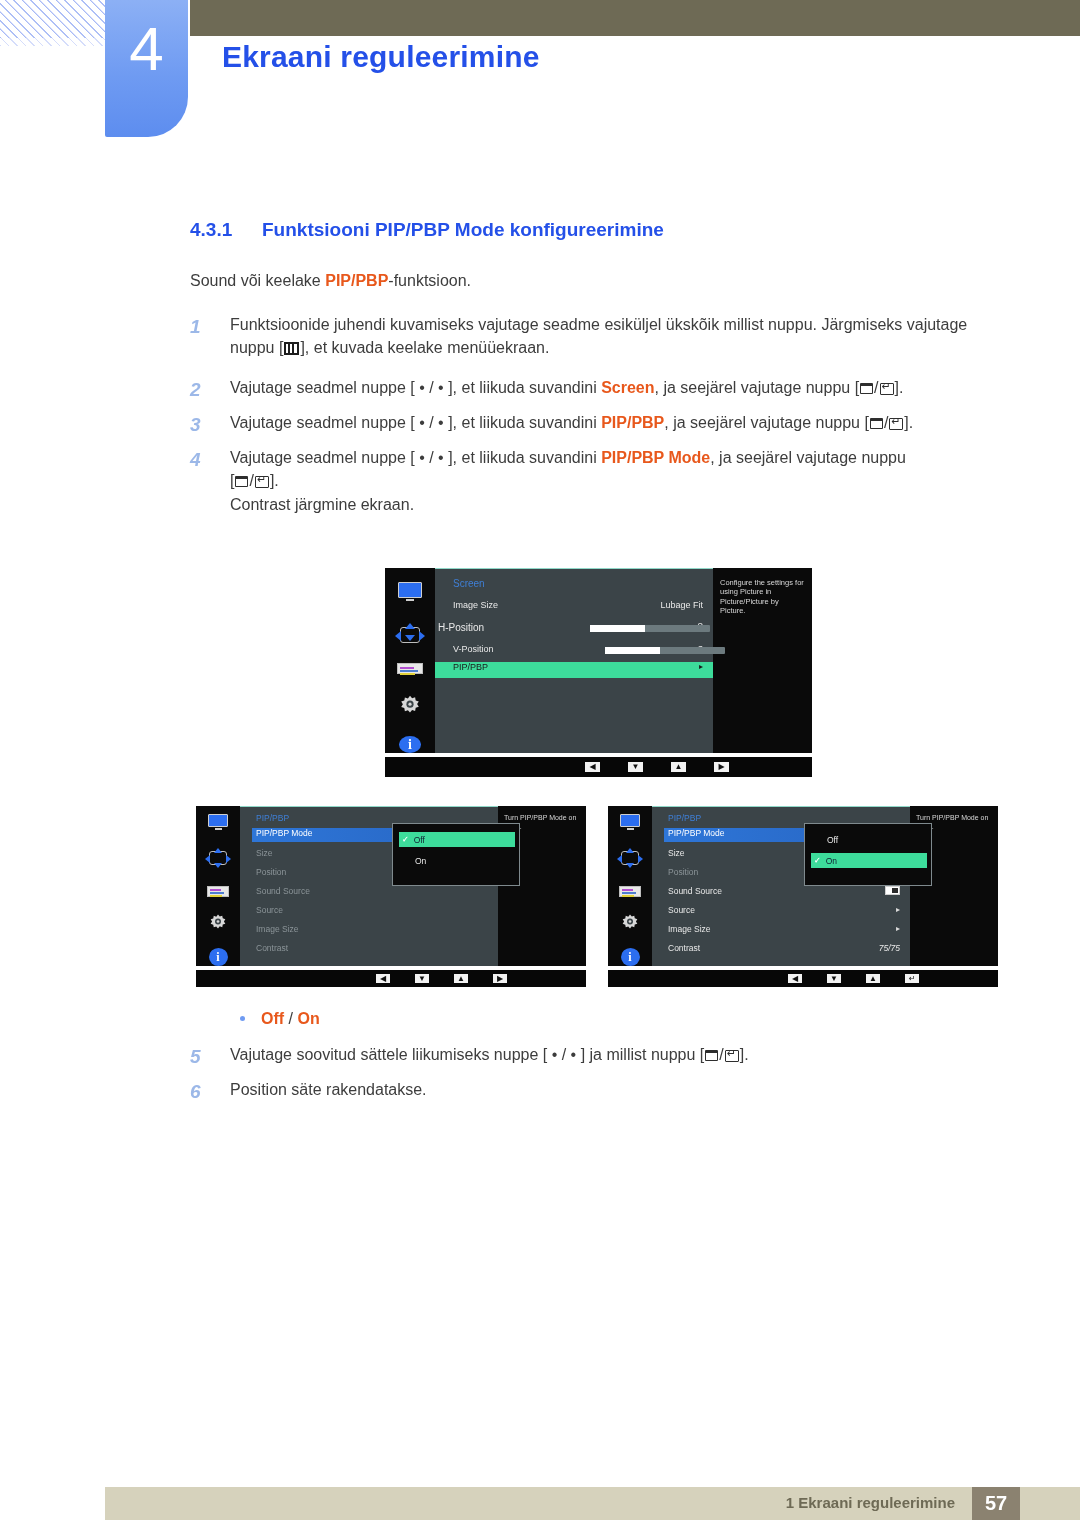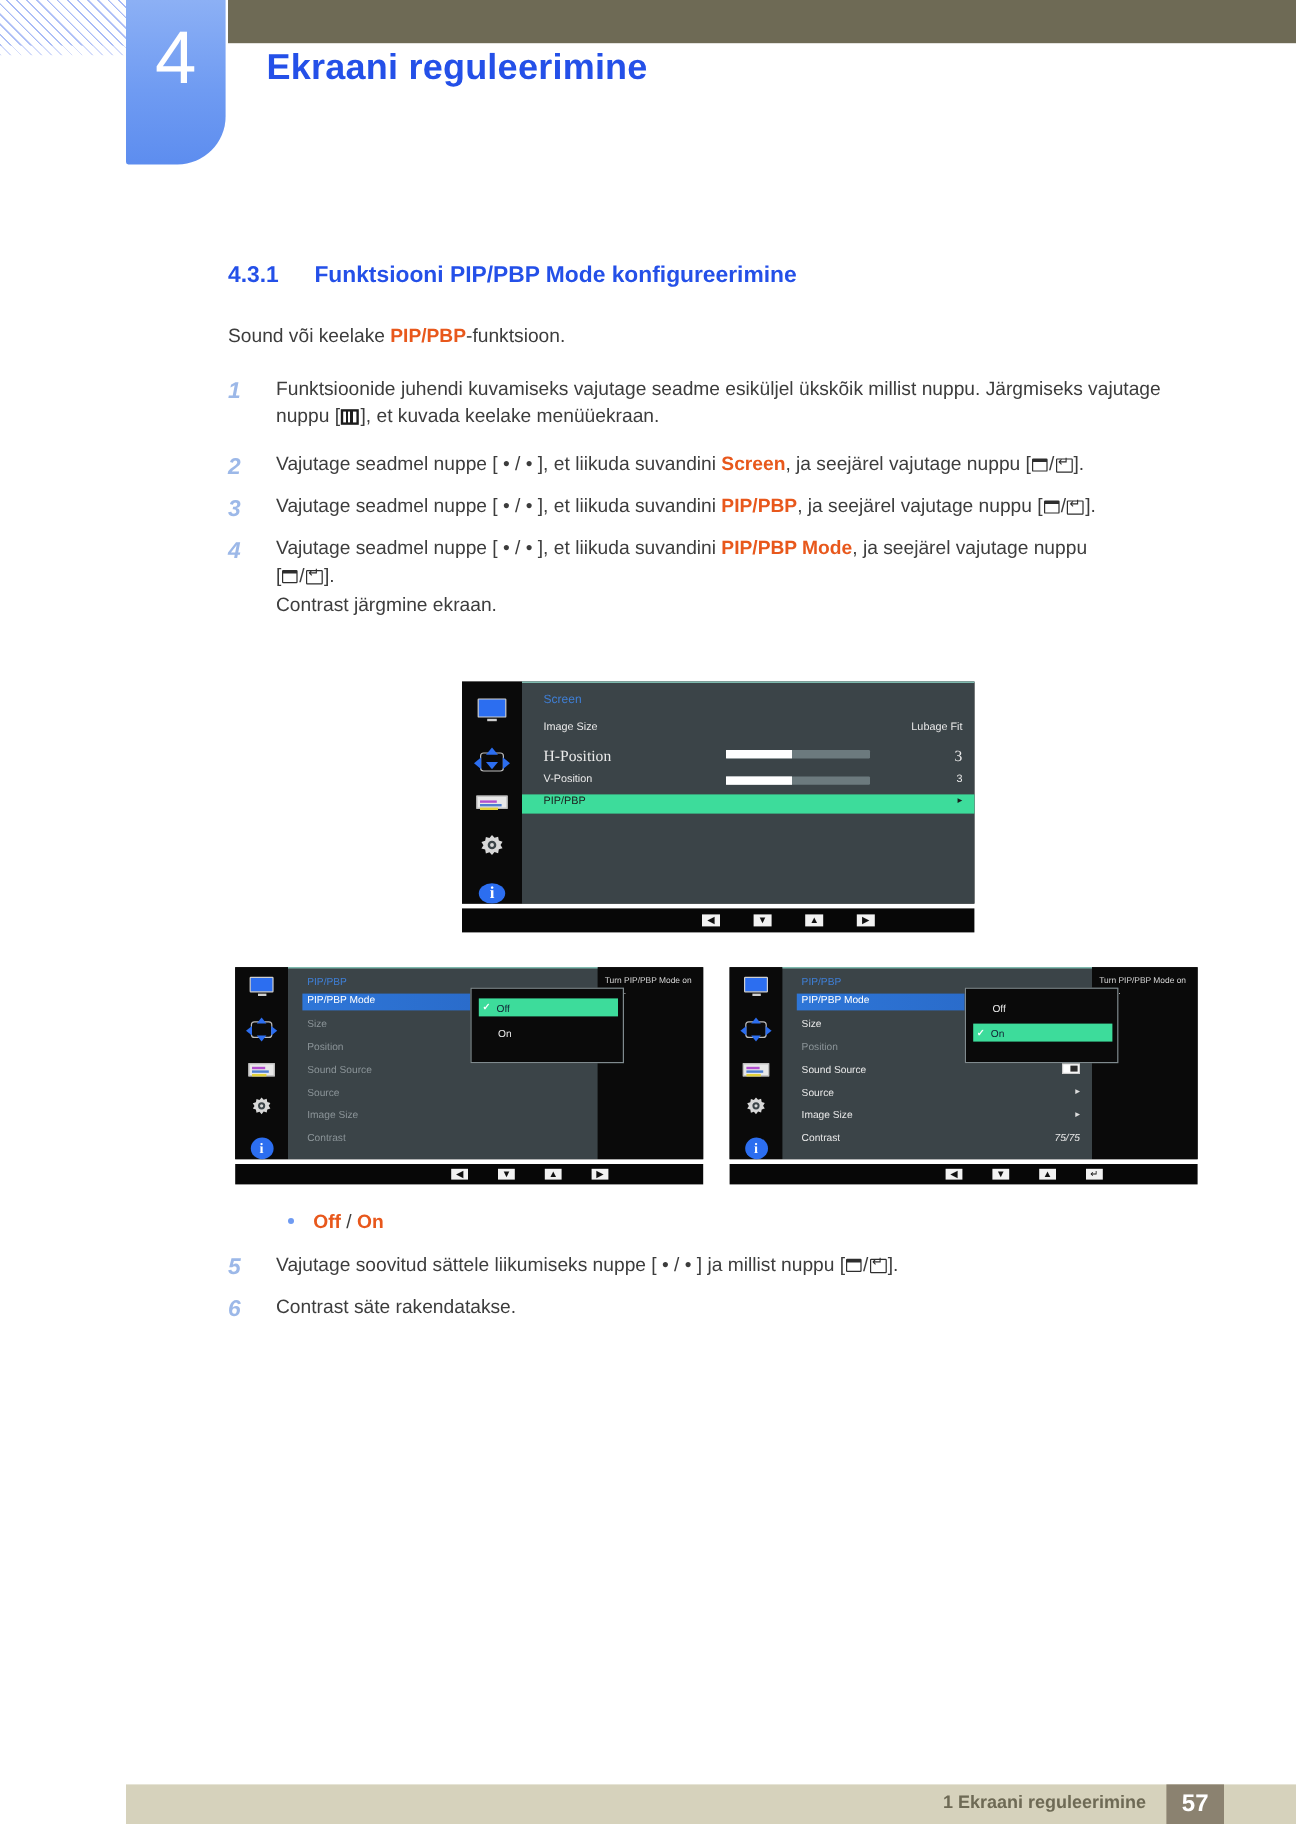--- a/index.html
+++ b/index.html
@@ -291,21 +291,21 @@
     </div>
 
     <div class="menu">
       <div class="m-title" style="position:absolute;left:18px;top:9px;font-size:10px;">Screen</div>
 
       <div class="m-row" style="position:absolute;left:18px;top:31px;right:10px;font-size:9px;">
         <span>Image Size</span>
         <span style="margin-left:auto;">Lubage Fit</span>
       </div>
 
-      <div class="m-row" style="position:absolute;left:18px;top:53px;right:10px;font-size:13px;font-family:Liberation Serif, serif;">
+      <div class="m-row" style="position:absolute;left:3px;top:53px;right:10px;font-size:10px;">
         <span>H-Position</span>
         <span class="slider" style="position:absolute;left:152px;top:3px;width:120px;height:7px;">
             <i style="width:46%;"></i>
           </span>
         <span style="margin-left:auto;">3</span>
       </div>
 
       <div class="m-row" style="position:absolute;left:18px;top:75px;right:10px;font-size:9px;">
         <span>V-Position</span>
         <span class="slider" style="position:absolute;left:152px;top:3px;width:120px;height:7px;">
@@ -313,20 +313,21 @@
           </span>
         <span style="margin-left:auto;">3</span>
       </div>
 
       <div class="m-row m-sel" style="position:absolute;left:0px;top:93px;right:0px;height:16px;padding:0 10px 0 18px;font-size:9px;">
         <span>PIP/PBP</span>
         <span style="margin-left:auto;font-size:8px;">▸</span>
       </div>
     </div>
 
+    <div class="help">Configure the settings for using Picture in Picture/Picture by Picture.</div>
   </div>
 
   <div class="navbar">
     <div style="margin-left:200px;display:flex;gap:28px;">
       <span class="navicon" style="width:15px;height:10px;">◀</span>
       <span class="navicon" style="width:15px;height:10px;">▼</span>
       <span class="navicon" style="width:15px;height:10px;">▲</span>
       <span class="navicon" style="width:15px;height:10px;">▶</span>
     </div>
   </div>
@@ -503,18 +504,18 @@
 
 <div class="step" style="top:1043px;">
   <span class="n">5</span>
   <span class="t">
     <span>Vajutage soovitud sättele liikumiseks nuppe [ • / • ] ja millist nuppu [</span><span class="key-win"></span>/<span class="key-ret"></span><span>].</span>
   </span>
 </div>
 
 <div class="step" style="top:1078px;">
   <span class="n">6</span>
-  <span class="t">Contrast säte rakendatakse.</span>
+  <span class="t">Position säte rakendatakse.</span>
 </div>
 
 <div class="footerbar"></div>
 <div class="footertext">1 Ekraani reguleerimine</div>
 <div class="pagebox">57</div>
 
 </body></html>

